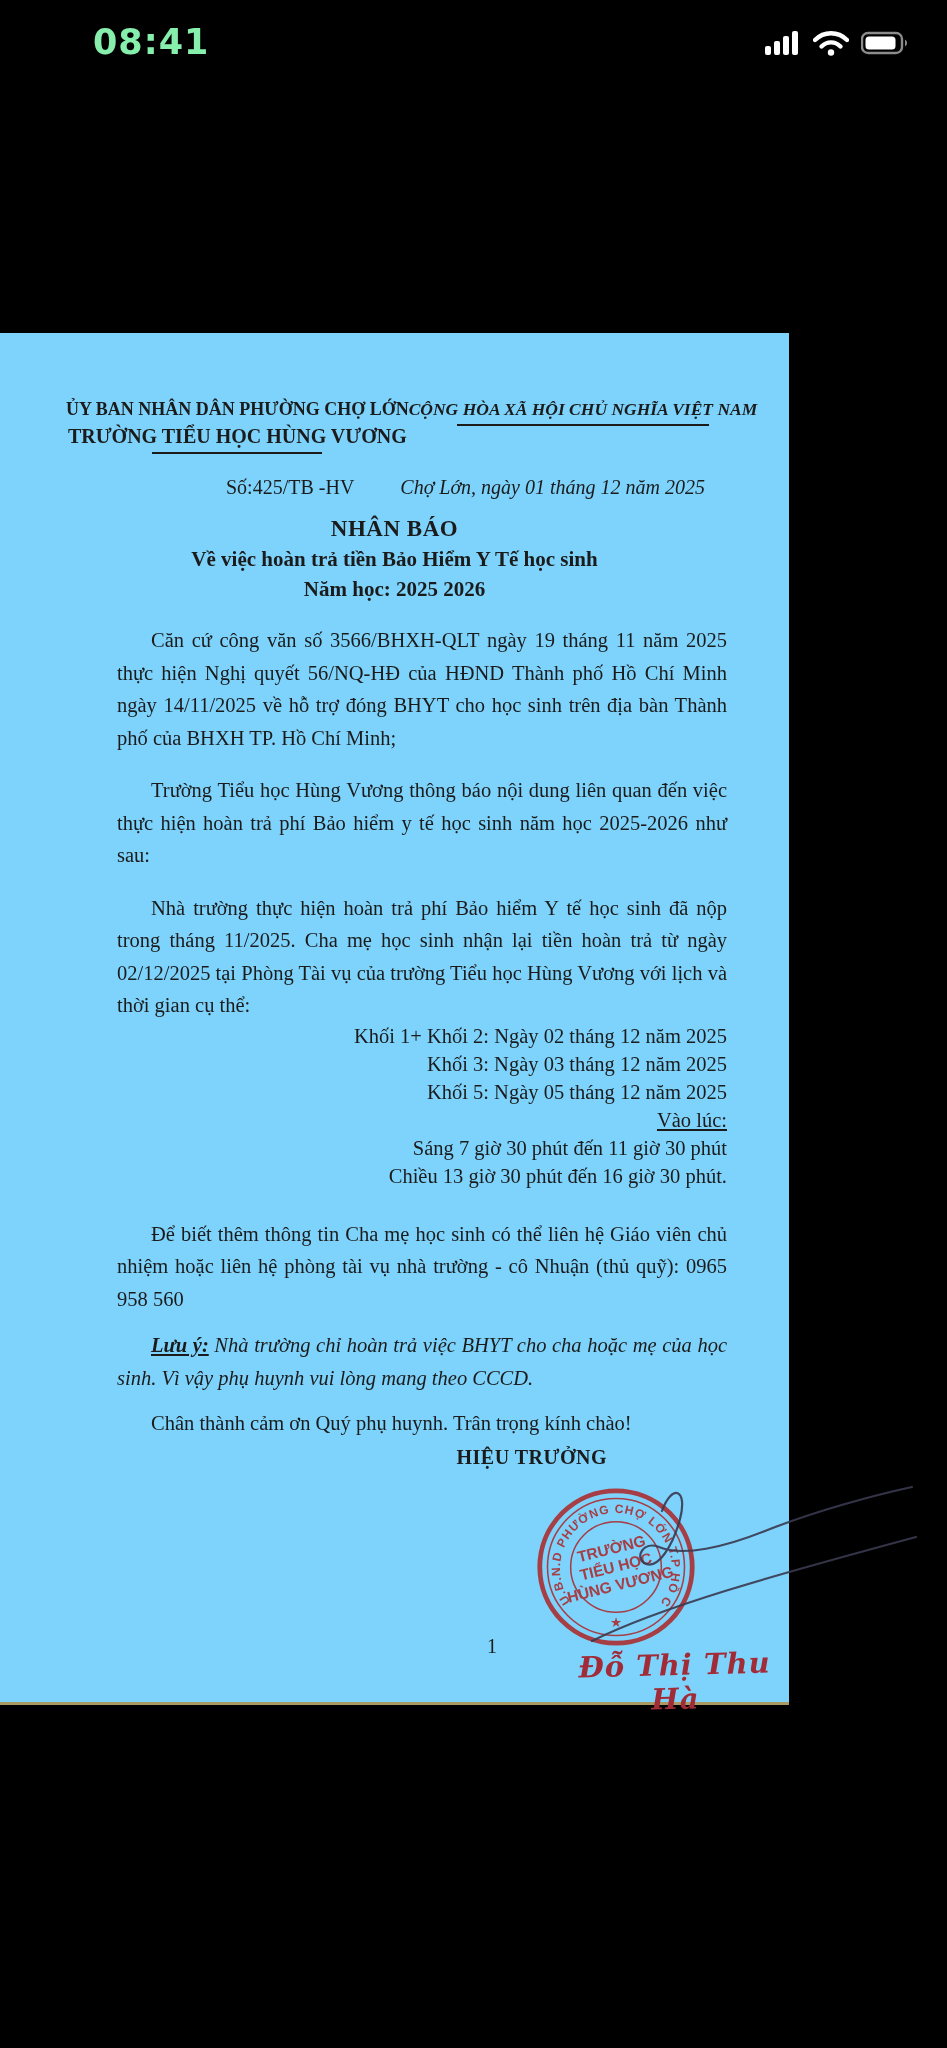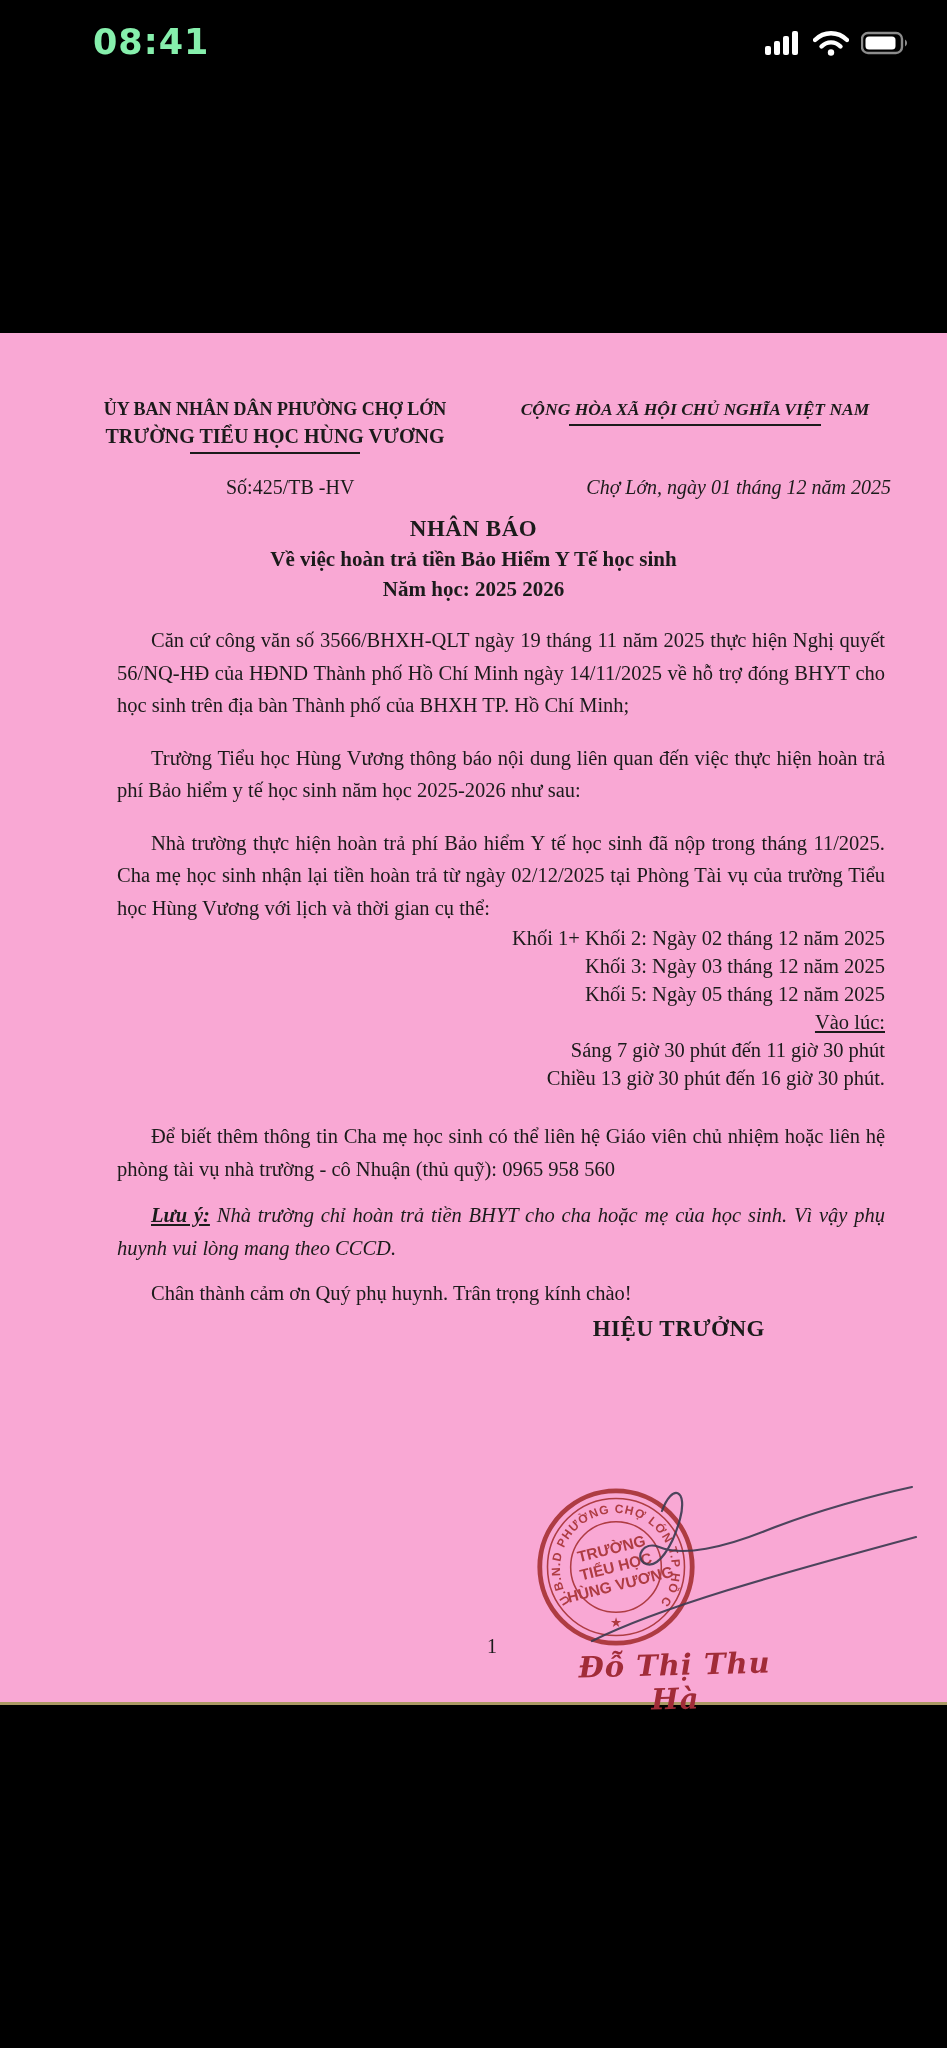--- a/index.html
+++ b/index.html
@@ -6,50 +6,50 @@
   body{
     width:947px;height:2048px;position:relative;background:#000;
     font-family:"Liberation Serif", serif;overflow:hidden;
   }
   
   .status-bar{position:absolute;top:0;left:0;width:947px;height:90px;color:#86efac;
     font-family:"DejaVu Sans", sans-serif;}
   .status-time{position:absolute;left:93px;top:22px;font-size:35px;font-weight:600;letter-spacing:1px;}
   .status-icons{position:absolute;right:36px;top:30px;display:flex;align-items:center;gap:12px;}
   
-  .page{position:absolute;top:333px;left:0;width:947px;height:1369px;background:#f9a8d4;
+  .page{position:absolute;top:333px;left:0;width:789px;height:1369px;background:#7dd3fc;
     color:#1b1b1b;border-bottom:3px solid #ab9964;}
   .header-row{display:flex;justify-content:space-between;padding:66px 48px 0 66px;}
   .hdr-col{text-align:center;}
   .hdr-left{width:418px;}
   .hdr-right{width:408px;font-style:italic;}
   .hl1{font-weight:bold;font-size:18px;white-space:nowrap;}
   .hl2{font-weight:bold;font-size:20px;white-space:nowrap;margin-top:5px;}
   .hr1{font-weight:bold;font-size:17.5px;white-space:nowrap;}
   .hr2{font-weight:bold;font-size:20px;white-space:nowrap;margin-top:5px;}
   .rule{border-top:2px solid #1b1b1b;margin:4px auto 0;}
   .rule-left{width:170px;}
   .rule-right{width:252px;}
   .ref-row{display:flex;justify-content:space-between;margin-top:22px;
-    padding-left:226px;padding-right:56px;font-size:20px;}
+    padding-left:226px;padding-right:84px;font-size:20px;}
   .place-date{font-style:italic;}
   .title-block{text-align:center;margin-top:15px;font-weight:bold;line-height:30px;}
   .doc-title{font-size:23px;letter-spacing:.5px;}
   .doc-subtitle{font-size:21px;}
   .doc-year{font-size:21px;}
   .body-text{padding:0 62px 0 117px;font-size:20.5px;line-height:32.5px;text-align:justify;}
   .body-text p{margin:20px 0 0;text-indent:34px;}
   .schedule{margin:0 0 0 27px;line-height:28px;text-align:right;}
   .u{text-decoration:underline;margin-top:11px;}
   .contact{margin-top:28px !important;}
   .note{font-style:italic;margin-top:14px !important;}
   .note .label{font-weight:bold;text-decoration:underline;}
   .closing{margin-top:13px !important;}
   .signer-title{margin-top:6px;padding-right:182px;text-align:right;font-weight:bold;
-    font-size:23px;letter-spacing:.5px;}
+    font-size:20px;letter-spacing:.5px;}
   
   .stamp{position:absolute;left:534px;top:1152px;width:164px;height:164px;opacity:.93;}
   .signature-overlay{position:absolute;left:520px;top:1138px;width:404px;height:205px;pointer-events:none;}
   .signer-name{position:absolute;left:568px;top:1315px;width:214px;text-align:center;
     font-style:italic;font-weight:bold;color:#a12c38;font-size:29px;
     font-family:"DejaVu Serif", serif;transform:rotate(-1.5deg);letter-spacing:1px;}
   .page-number{position:absolute;left:487px;top:1302px;font-size:20px;}
 </style>
 </head>
 <body>
@@ -110,21 +110,21 @@
       <div>Khối 1+ Khối 2: Ngày 02 tháng 12 năm 2025</div>
       <div>Khối 3: Ngày 03 tháng 12 năm 2025</div>
       <div>Khối 5: Ngày 05 tháng 12 năm 2025</div>
       <div><span class="u">Vào lúc:</span></div>
       <div>Sáng 7 giờ 30 phút đến 11 giờ 30 phút</div>
       <div>Chiều 13 giờ 30 phút đến 16 giờ 30 phút.</div>
     </div>
 
     <p class="contact">Để biết thêm thông tin Cha mẹ học sinh có thể liên hệ Giáo viên chủ nhiệm hoặc liên hệ phòng tài vụ nhà trường - cô Nhuận (thủ quỹ): 0965 958 560</p>
 
-    <p class="note"><span class="label">Lưu ý:</span><span> Nhà trường chỉ hoàn trả tiền BHYT cho cha hoặc mẹ của học sinh. Vì vậy phụ huynh vui lòng mang theo CCCD.</span></p>
+    <p class="note"><span class="label">Lưu ý:</span><span> Nhà trường chỉ hoàn trả việc BHYT cho cha hoặc mẹ của học sinh. Vì vậy phụ huynh vui lòng mang theo CCCD.</span></p>
 
     <p class="closing">Chân thành cảm ơn Quý phụ huynh. Trân trọng kính chào!</p>
   </div>
 
   <div class="signer-title">HIỆU TRƯỞNG</div>
 
   <svg class="stamp" viewBox="0 0 170 170">
     <g fill="none" stroke="#a93438">
       <circle cx="85" cy="85" r="79" stroke-width="5"></circle>
       <circle cx="85" cy="85" r="71" stroke-width="1.6"></circle>

